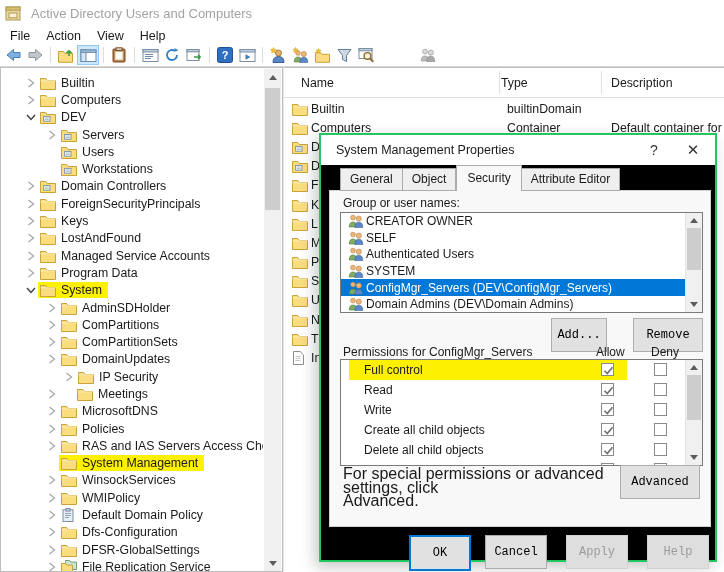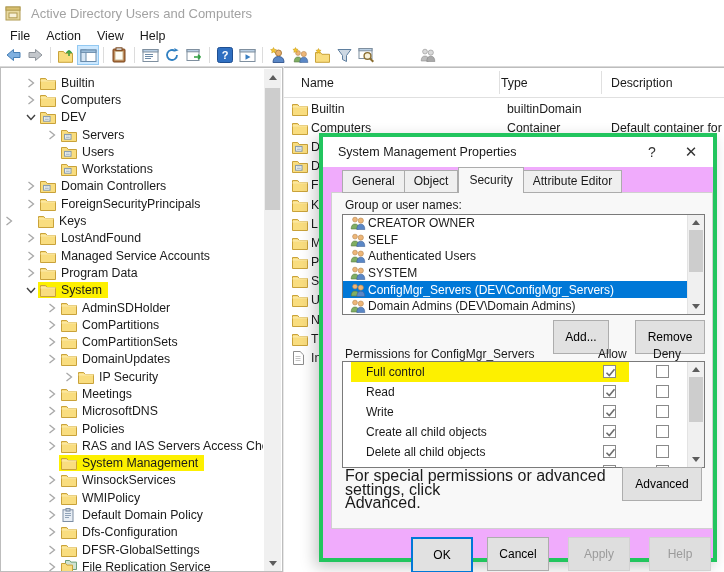--- a/index.html
+++ b/index.html
@@ -51,42 +51,42 @@
   .list-header .h-desc{padding-left:10px;}
   .col-sep{position:absolute;top:3px;bottom:3px;width:1px;background:#e0e0e0;}
   .list-rows{position:absolute;left:0;top:31px;right:0;}
   .list-row{height:19.2px;display:grid;grid-template-columns:215px 102px auto;align-items:center;
             font-size:12.3px;white-space:nowrap;cursor:default;}
   .lr-name{display:flex;align-items:center;padding-left:8px;overflow:hidden;}
   .lr-name .licon{width:19px;flex:0 0 19px;display:flex;align-items:center;}
   .lr-type{padding-left:8px;overflow:hidden;}
   .lr-desc{padding-left:10px;overflow:hidden;}
   
-  .dialog{position:absolute;left:319px;top:133px;width:398px;height:429px;background:#f0abfc;
-          border:4px solid #22c55e;box-shadow:-4px 5px 14px rgba(0,0,0,.22);}
+  .dialog{position:absolute;left:319px;top:133px;width:398px;height:429px;background:#000000;
+          border:2px solid #22c55e;box-shadow:-4px 5px 14px rgba(0,0,0,.22);}
   .dlg-titlebar{position:absolute;left:0;top:0;right:0;height:30px;background:#fff;display:flex;align-items:center;}
   .dlg-title{margin-left:15px;font-size:12.5px;flex:1;}
   .dlg-help,.dlg-close{width:34px;height:30px;display:flex;align-items:center;justify-content:center;
           font-size:14px;color:#333;background:transparent;border:none;}
   .dlg-close{width:44px;font-size:15px;}
   .tabstrip{position:absolute;left:19px;top:33px;height:23px;display:flex;align-items:flex-end;z-index:3;}
   .tab{padding:3px 9px 4px;border:1px solid #acacac;border-left-width:0;background:#efefef;font-size:12px;cursor:default;}
   .tab:first-child{border-left-width:1px;}
   .tab.active{background:#f8f8f8;border-left-width:1px;padding:5px 10px 6px;margin-top:-4px;border-bottom:none;position:relative;z-index:4;}
   .tabpanel{position:absolute;left:8px;top:55px;width:382px;height:337px;background:#f8f8f8;border:1px solid #d0d0d0;z-index:2;}
   .plabel{position:absolute;font-size:12px;}
   
   .grouplist{position:absolute;left:10px;top:21px;width:363px;height:101px;background:#fff;border:1px solid #7a7a7a;overflow:hidden;}
   .group-rows{position:absolute;left:0;top:0;right:17px;}
   .group-row{height:16.6px;display:flex;align-items:center;padding-left:7px;white-space:nowrap;font-size:12px;cursor:default;}
   .group-row .gicon{width:18px;flex:0 0 18px;display:flex;align-items:center;}
   .group-row.selected{background:#0078d7;color:#fff;}
   
   .btn{position:absolute;background:#e1e1e1;border:1px solid #adadad;font-size:12px;
-       display:flex;align-items:center;justify-content:center;font-family:Liberation Sans, sans-serif;padding:16px;cursor:default;}
+       display:flex;align-items:center;justify-content:center;font-family:Liberation Mono, monospace;padding:16px;cursor:default;}
   .btn.focused{border:2px solid #0078d7;}
   .btn.disabled{background:#dedede;border:1px solid #d2d2d2;color:#9b9b9b;}
   
   .permlist{position:absolute;left:10px;top:168px;width:363px;height:107px;background:#fff;border:1px solid #7a7a7a;overflow:hidden;}
   .perm-rows{position:absolute;left:0;top:0;right:17px;}
   .perm-row{position:relative;height:20px;display:flex;align-items:center;padding-left:23px;font-size:12px;white-space:nowrap;}
   .perm-row.partial{height:7px;}
   .perm-row .hlbar{position:absolute;left:8px;top:0;width:278px;height:20px;background:#fdf000;}
   .perm-label{position:relative;z-index:1;}
   .cb{position:absolute;top:3px;width:13px;height:13px;background:#fff;border:1px solid #8a8a8a;z-index:1;}
@@ -385,21 +385,21 @@
           <span class="twrap">
             <span class="ticon">
               <svg width="16" height="14" viewBox="0 0 16 14">
                 <path d="M0.5 2.5 h5.2 l1.5 2 H15.5 v9 H0.5 Z" fill="#f9dd7f" stroke="#c9a23a"></path>
                 <path d="M0.5 4.9 H15.5" stroke="#fdeeb5"></path>
               </svg>
             </span>
             <span class="tlabel">ForeignSecurityPrincipals</span>
           </span>
         </div>
-        <div class="tree-row" style=" gap: 20px;">
+        <div class="tree-row" style="padding-left: 22px;">
           <span class="exp">
             <svg width="8" height="10" viewBox="0 0 8 10">
               <path d="M1.5 1 L6.5 5 L1.5 9" fill="none" stroke="#a8a8a8" stroke-width="1.3"></path>
             </svg>
           </span>
           <span class="twrap">
             <span class="ticon">
               <svg width="16" height="14" viewBox="0 0 16 14">
                 <path d="M0.5 2.5 h5.2 l1.5 2 H15.5 v9 H0.5 Z" fill="#f9dd7f" stroke="#c9a23a"></path>
                 <path d="M0.5 4.9 H15.5" stroke="#fdeeb5"></path>
@@ -545,21 +545,21 @@
           <span class="twrap">
             <span class="ticon">
               <svg width="16" height="14" viewBox="0 0 16 14">
                 <path d="M0.5 2.5 h5.2 l1.5 2 H15.5 v9 H0.5 Z" fill="#f9dd7f" stroke="#c9a23a"></path>
                 <path d="M0.5 4.9 H15.5" stroke="#fdeeb5"></path>
               </svg>
             </span>
             <span class="tlabel">IP Security</span>
           </span>
         </div>
-        <div class="tree-row" style="padding-left: 43px;">
+        <div class="tree-row" style="padding-left: 43px; gap: 16px;">
           <span class="exp">
             <svg width="8" height="10" viewBox="0 0 8 10">
               <path d="M1.5 1 L6.5 5 L1.5 9" fill="none" stroke="#a8a8a8" stroke-width="1.3"></path>
             </svg>
           </span>
           <span class="twrap">
             <span class="ticon">
               <svg width="16" height="14" viewBox="0 0 16 14">
                 <path d="M0.5 2.5 h5.2 l1.5 2 H15.5 v9 H0.5 Z" fill="#f9dd7f" stroke="#c9a23a"></path>
                 <path d="M0.5 4.9 H15.5" stroke="#fdeeb5"></path>

